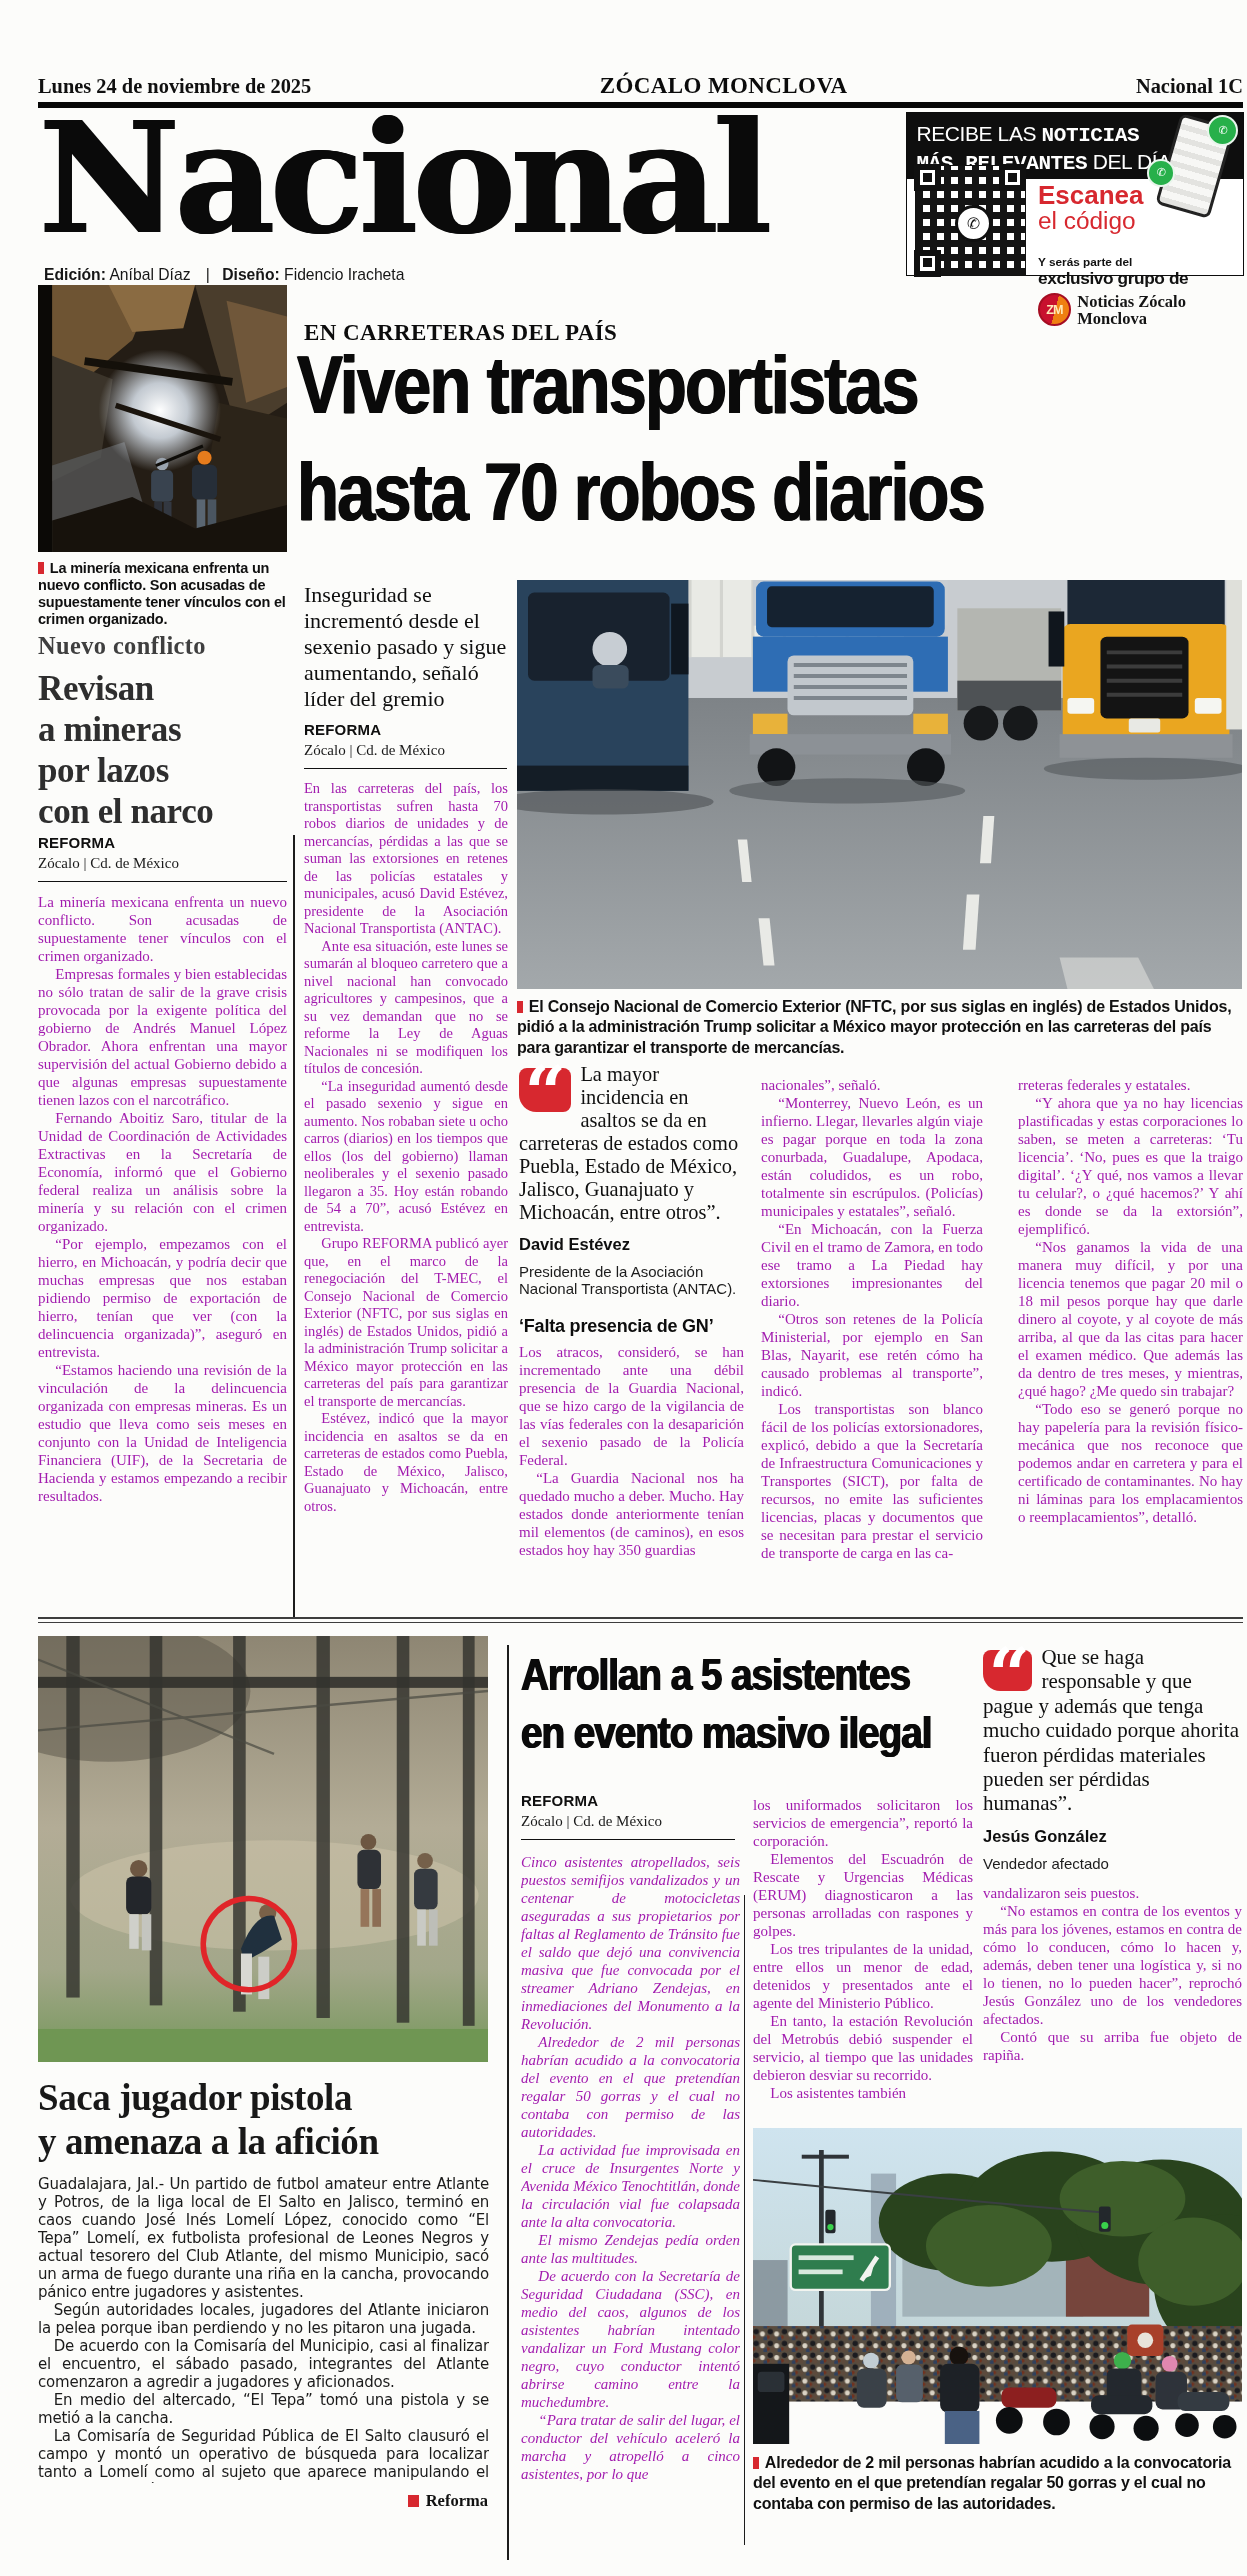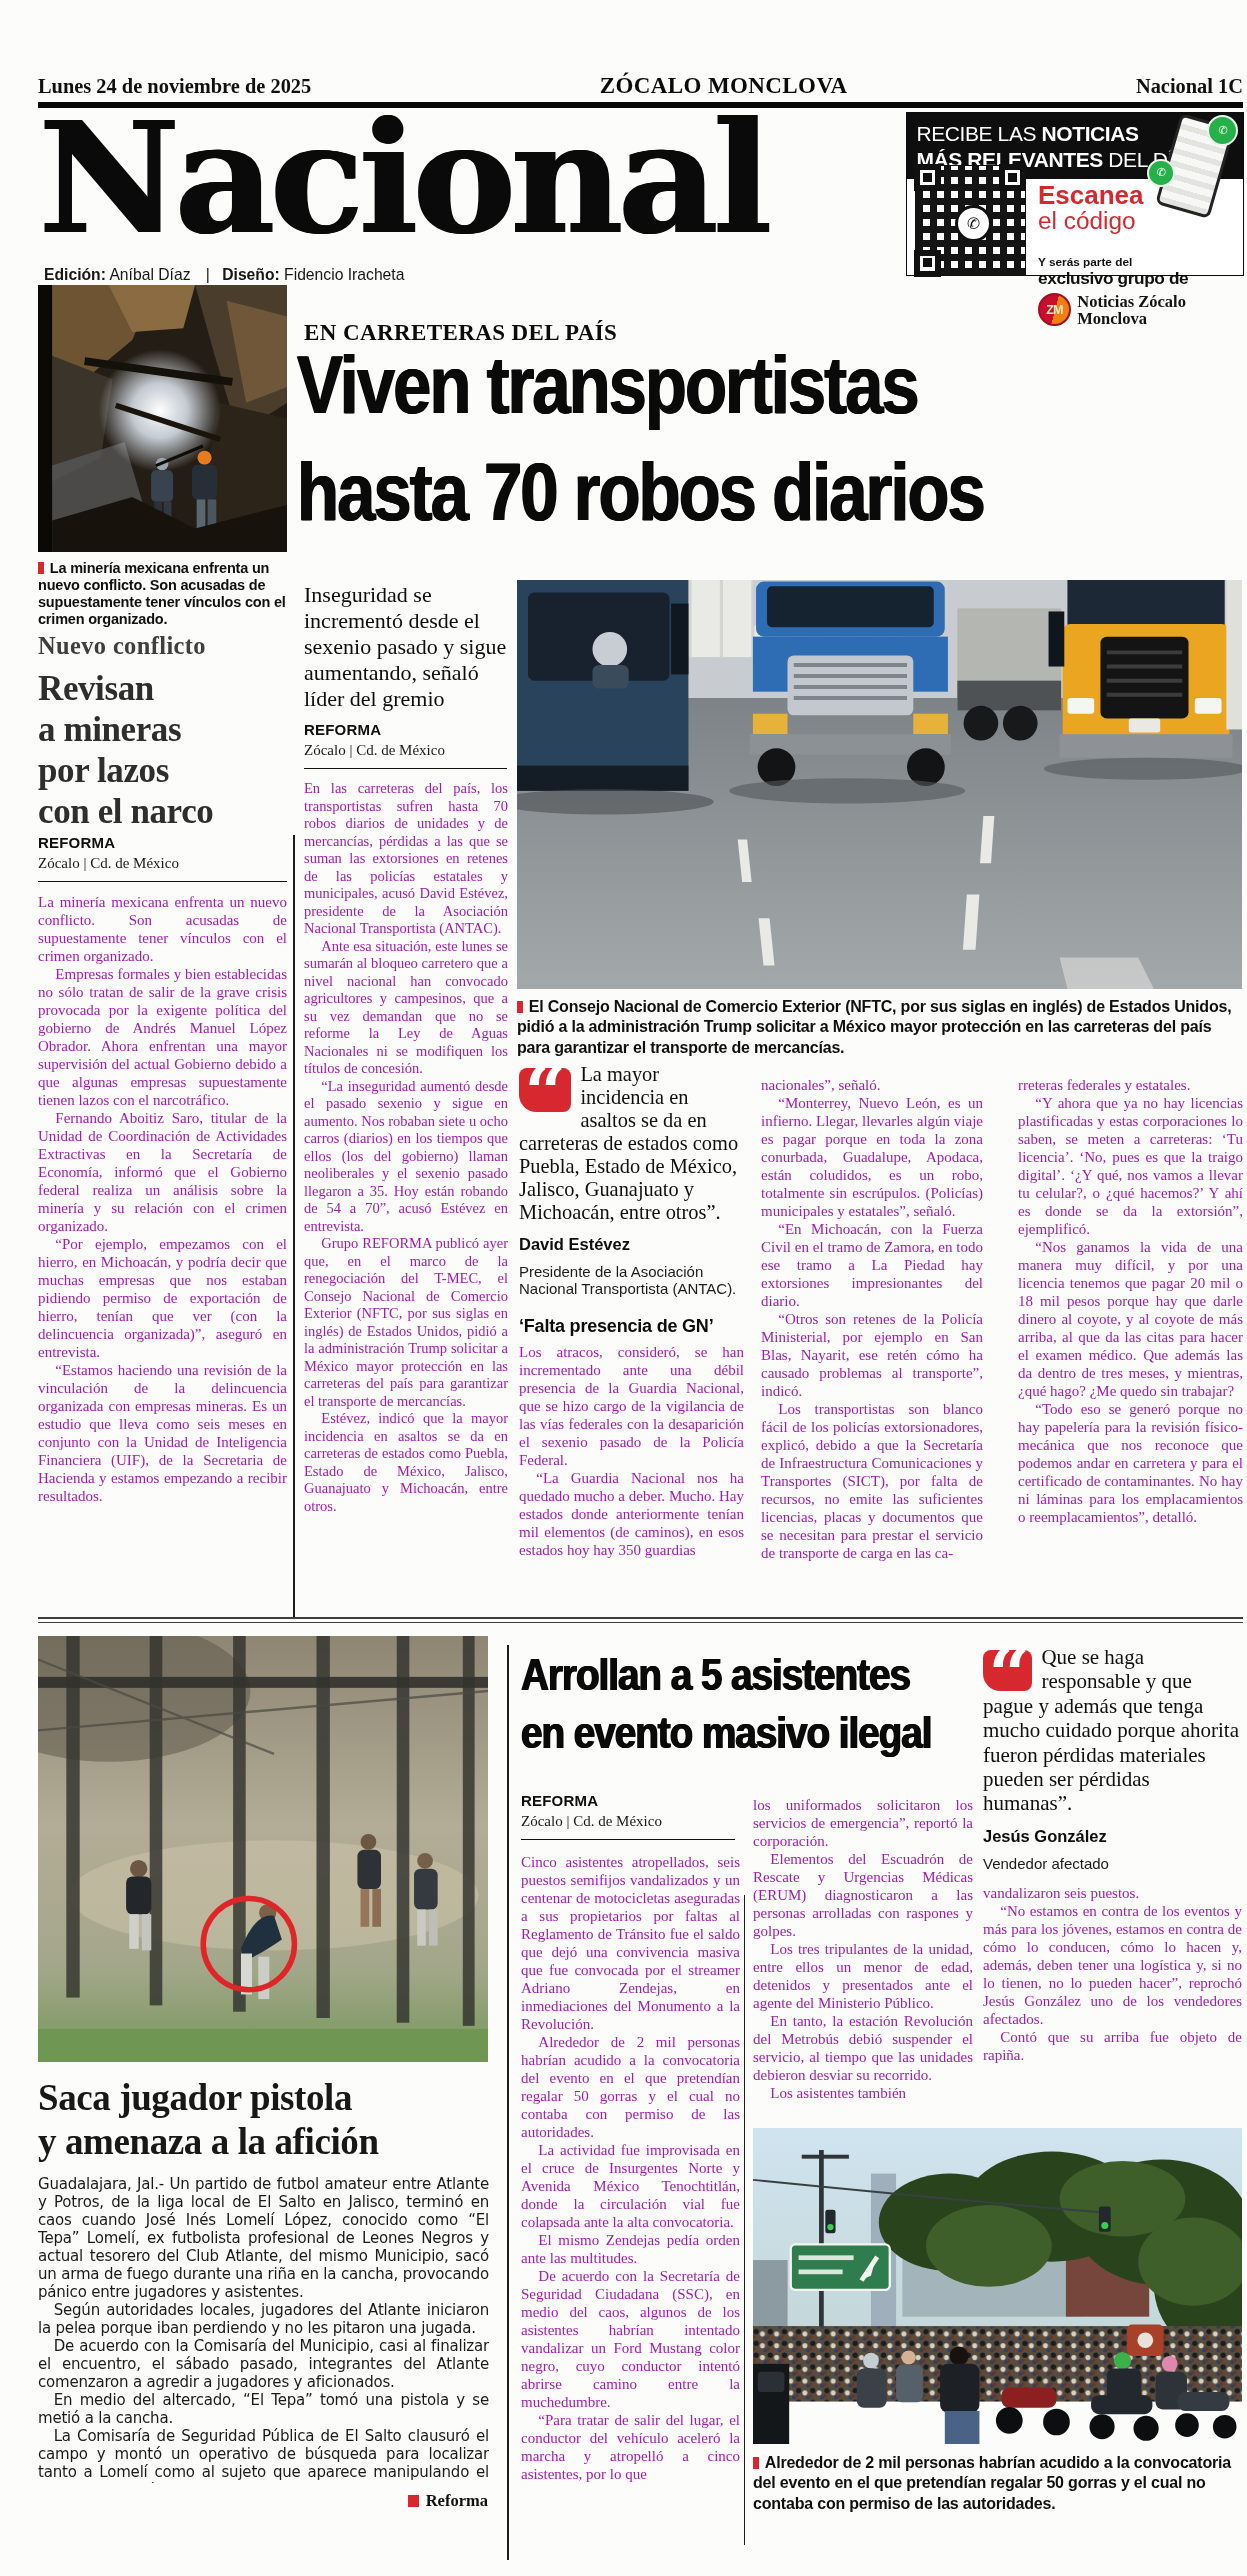--- a/index.html
+++ b/index.html
@@ -17,21 +17,21 @@
   .masthead{left:39px;top:101px;font-family:"DejaVu Serif",serif;font-weight:bold;font-size:154px;line-height:1;
             color:#0a0a0a;letter-spacing:-4.7px;text-shadow:1.2px 0 #0a0a0a,-1.2px 0 #0a0a0a;}
   .edicion{left:44px;top:266px;font:15.7px "Liberation Sans",sans-serif;color:#161616;}
   .edicion b{font-weight:800;}
   .edicion .sep{margin:0 7.9px 0 11px;font-weight:400;}
 
   
   .promo{left:906px;top:112px;width:338px;height:164px;border:1.6px solid #0c0c0c;background:#fff;box-sizing:border-box;}
   .promo-band{position:relative;height:66px;background:#0e0e0e;color:#fff;padding:7.9px 9.4px 0 9.4px;box-sizing:border-box;
               font:21px/1.22 "Liberation Sans",sans-serif;letter-spacing:-0.4px;}
-  .promo-band .b{font-weight:800;}
+  .promo-band .b{font-weight:800;font-family:Liberation Mono, monospace;}
   .phone{position:absolute;right:20.4px;top:6.3px;width:50px;height:88px;background:#f4f4f2;border:3.1px solid #232323;
          border-radius:7px;transform:rotate(16deg);
          background-image:repeating-linear-gradient(0deg,#e3e3e0 0 5.5px,#f7f7f5 5.5px 12.6px);}
   .wa{position:absolute;border-radius:50%;background:#27b04a;border:2.4px solid #e9f5ec;color:#fff;
       display:flex;align-items:center;justify-content:center;font:11px "DejaVu Sans",sans-serif;}
   .wa1{right:4.7px;top:1.6px;width:27px;height:27px;}
   .wa2{right:68px;top:46px;width:23.6px;height:23.6px;}
   .promo-body{position:relative;height:94px;}
   .qr{position:absolute;left:7.9px;top:-14px;width:109px;height:109px;background:#fff;border:1.6px solid #111;
       background-image:repeating-linear-gradient(90deg,#141414 0 7px,transparent 7px 14px),
@@ -107,21 +107,21 @@
   .soccer-body{left:38px;top:2175px;width:451px;height:308px;font:15px/18px "DejaVu Sans",sans-serif;
                text-align:justify;color:#1b1b1b;letter-spacing:-0.2px;overflow:hidden;}
   .soccer-body p{margin:0;} .soccer-body p+p{text-indent:15.7px;}
   .soccer-credit{left:38px;top:2491px;width:450px;text-align:right;font:800 16.5px "Liberation Serif",serif;color:#111;}
   .credit-box{display:inline-block;width:11.8px;height:11.8px;background:#d7282f;margin-right:6.3px;vertical-align:-0.8px;}
 
   
   .event-h{left:521px;top:1650px;}
   .event-h .bigline{font-size:44px;letter-spacing:-1.2px;transform:scaleX(.88);}
   .event-byline{left:521px;top:1793px;width:214px;}
-  .event-colA{left:521px;top:1853px;width:219px;height:705px;}
+  .event-colA{left:521px;top:1853px;width:219px;height:705px;font-style:italic;}
   .event-colB{left:753px;top:1796px;width:220px;height:322px;}
   .event-colC{left:983px;top:1645px;width:259px;}
   .event-colC .pq-icon{width:49px;height:41px;}
   .event-colC .pq-text{font-size:21px;line-height:24.4px;}
   .colCbody{height:236px;margin-top:12.6px;}
   .crowdphoto{left:753px;top:2128px;width:489px;height:316px;}
   .eventcap{left:753px;top:2453px;width:488px;}
 
   svg{display:block;}
 </style>

